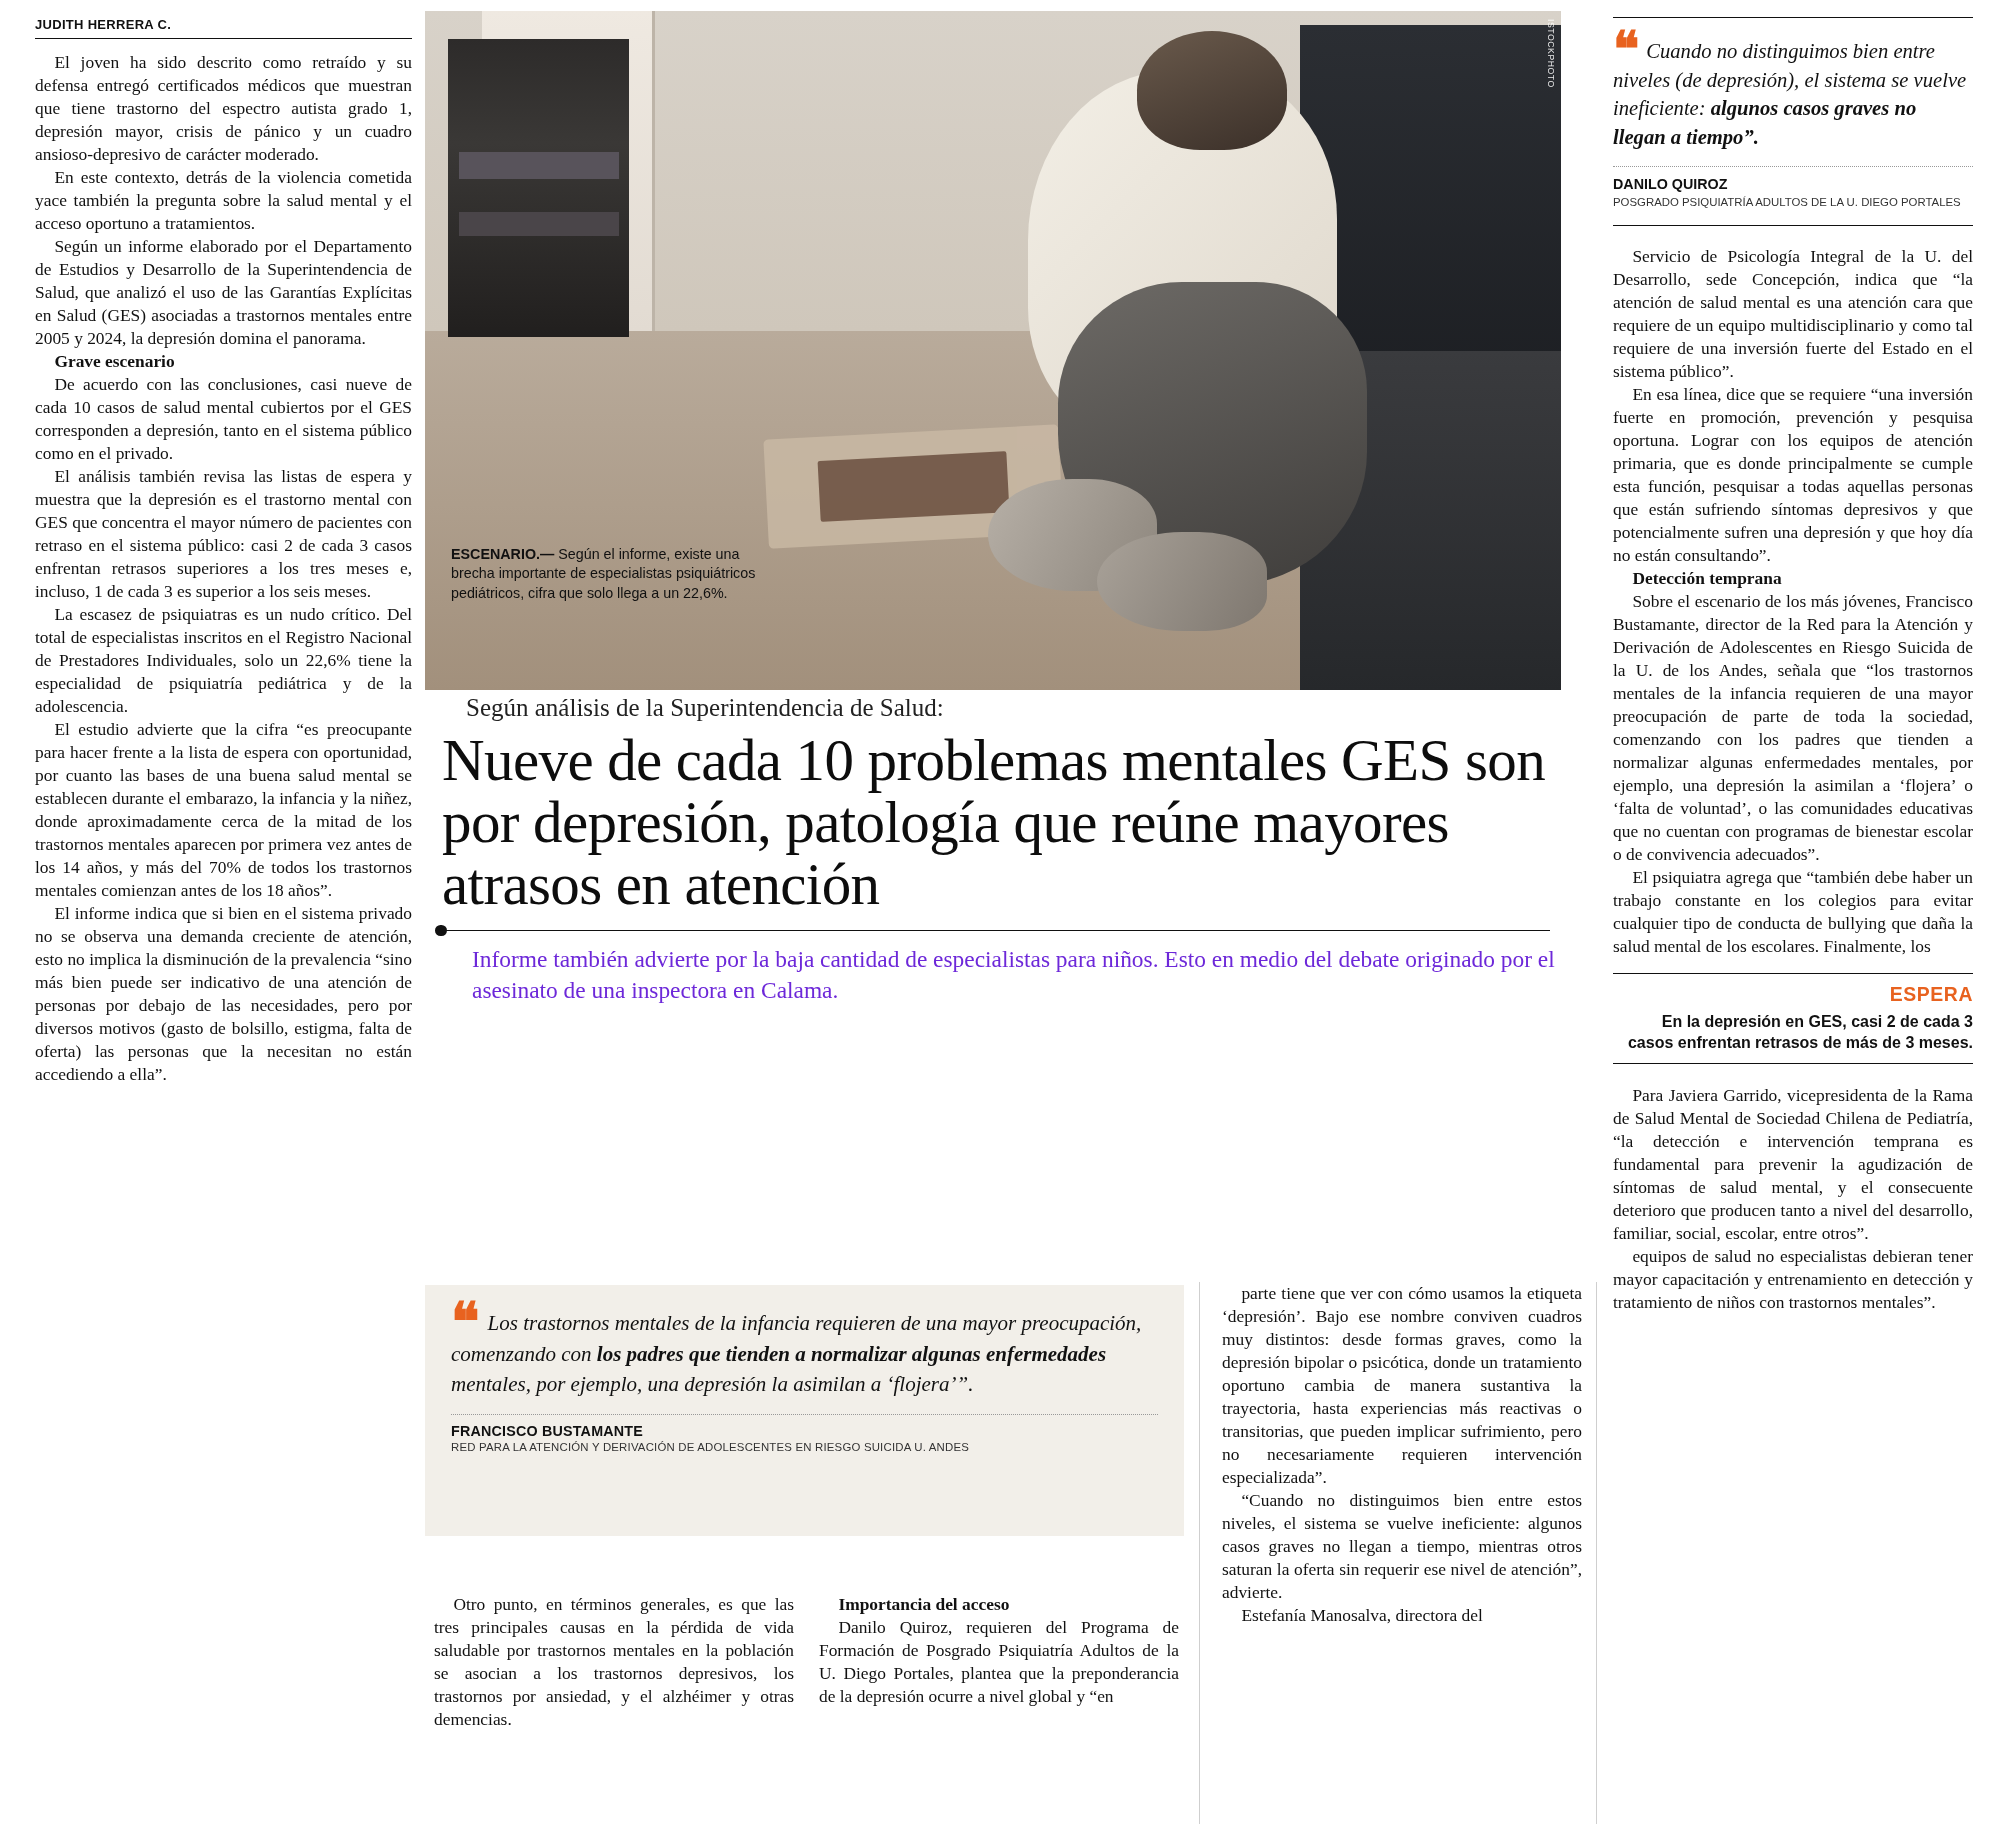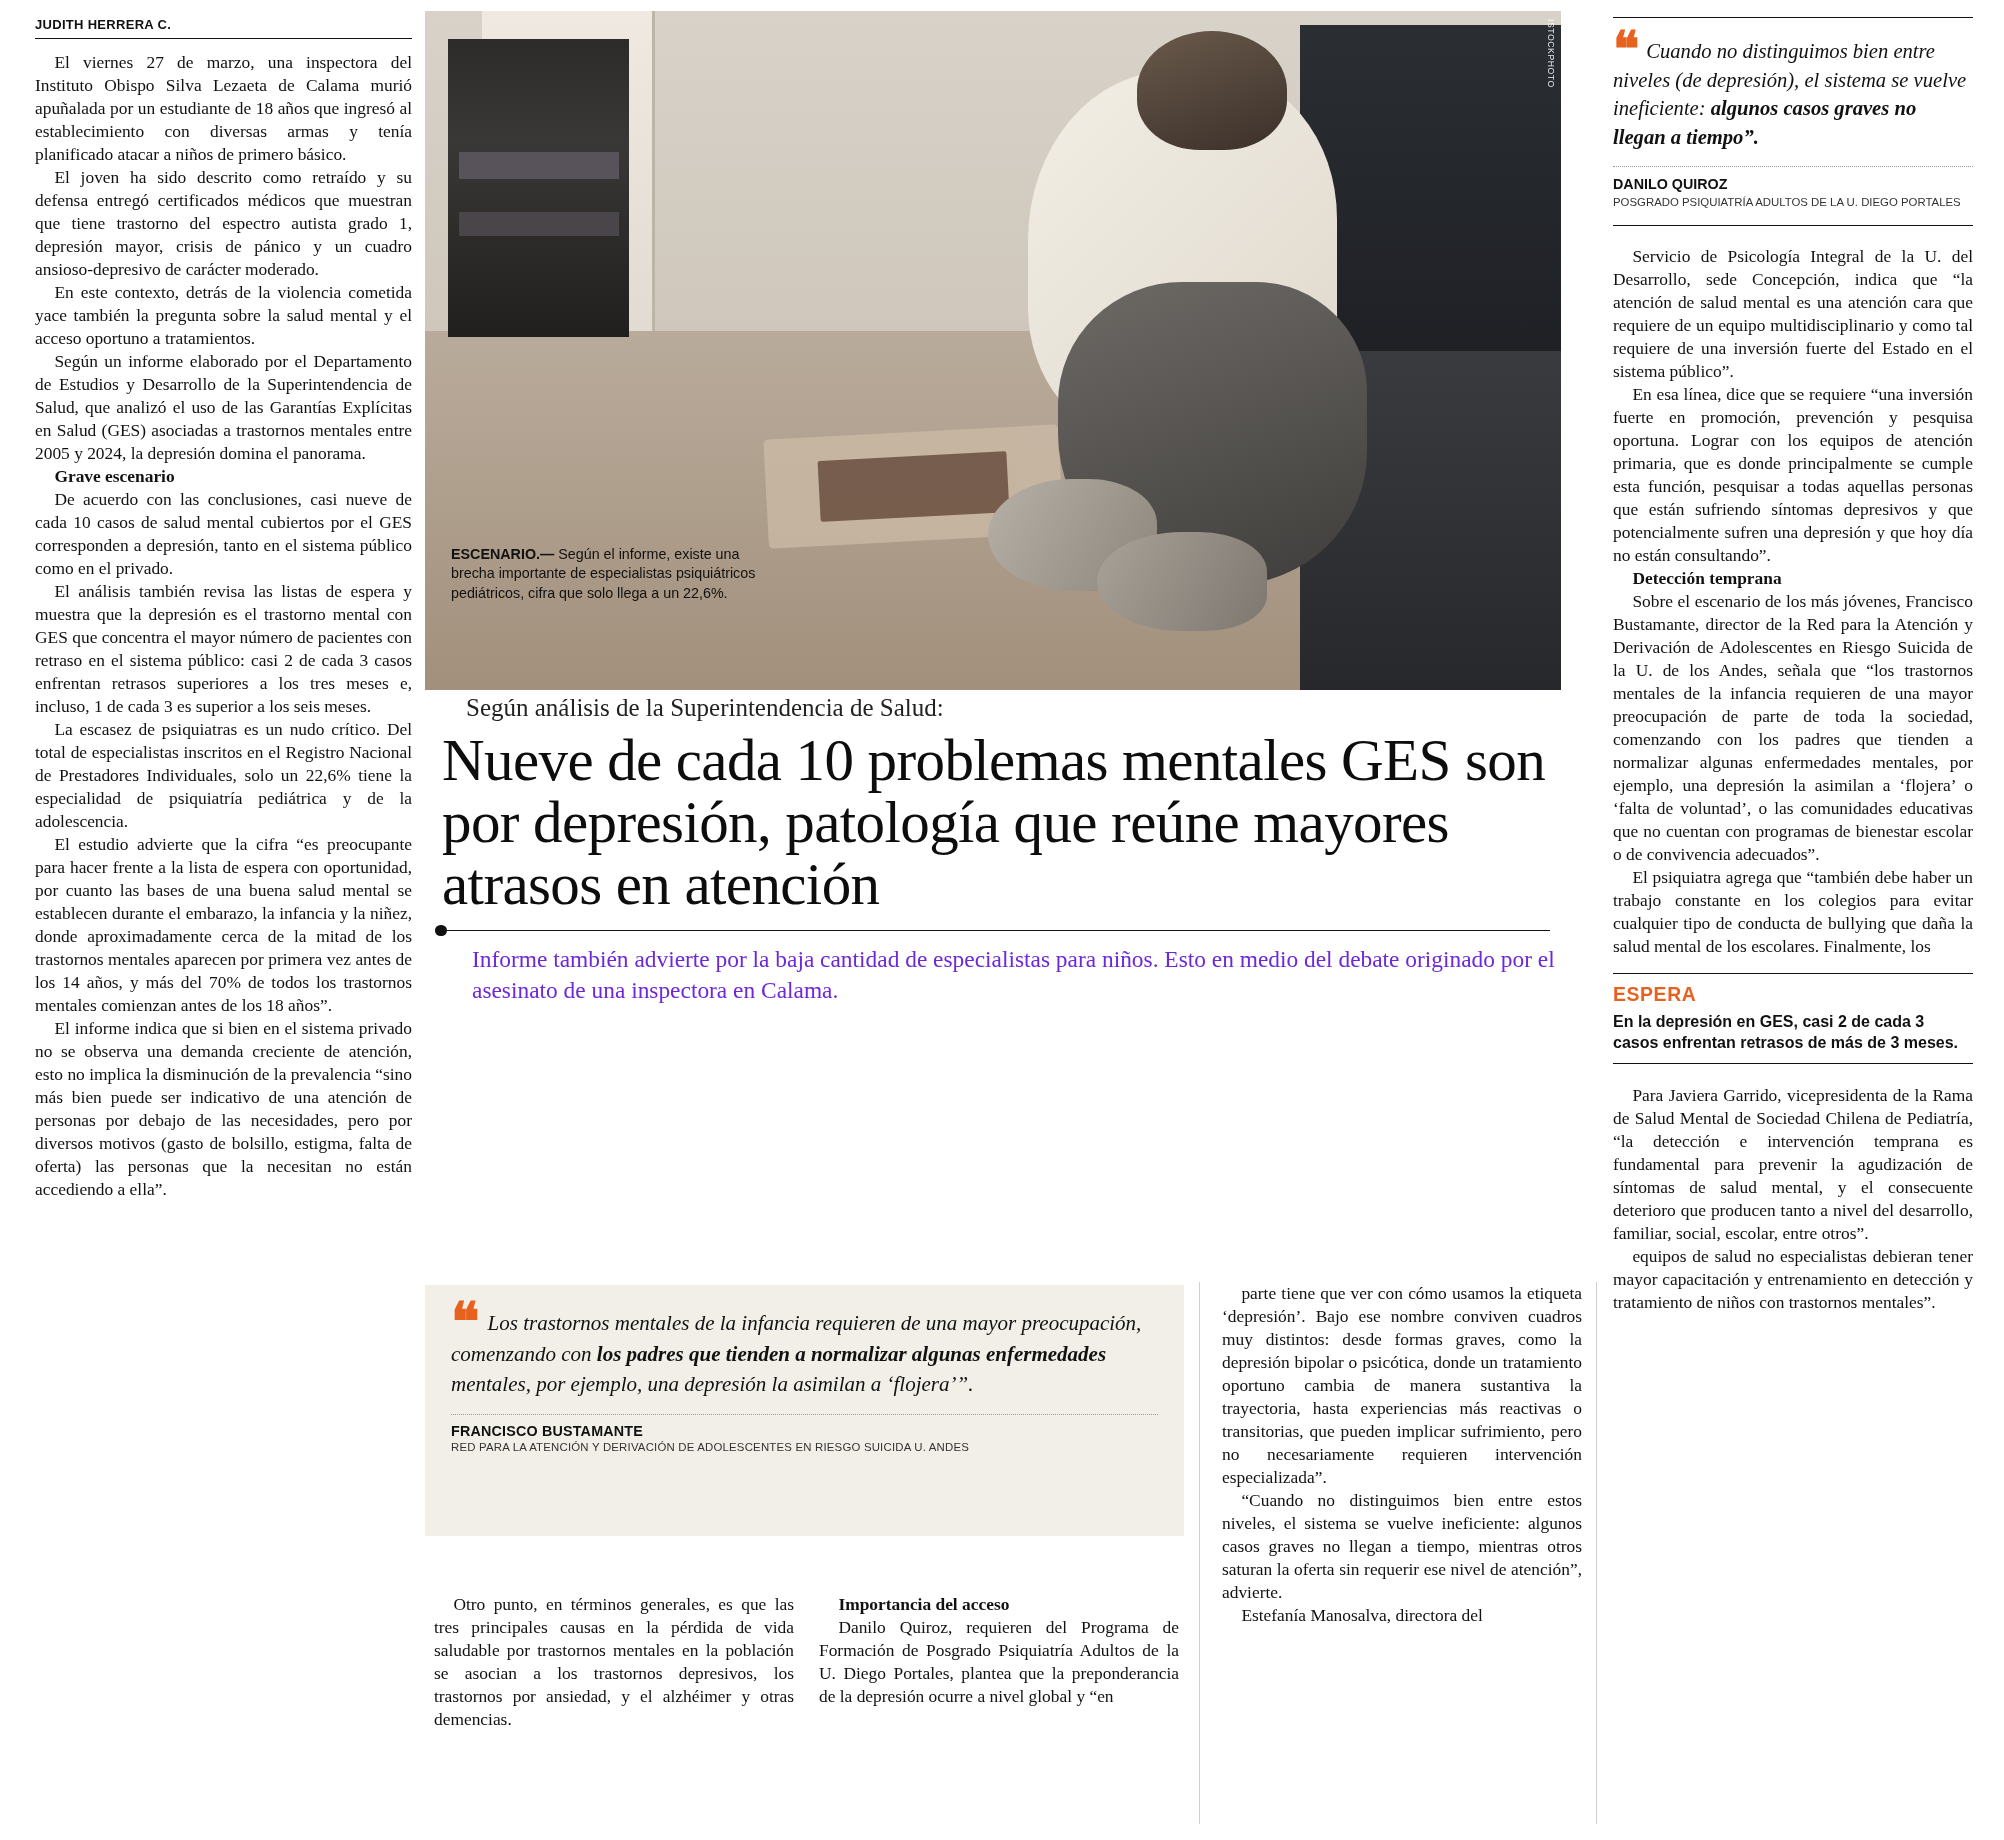--- a/index.html
+++ b/index.html
@@ -337,21 +337,21 @@
     color: #333;
     margin-top: 2.3px;
   }
   .col-right .body-text { margin-top: 19.4px; }
 
   .espera-box {
     margin: 15px 0 15px 0;
     border-top: 1.7px solid #111;
     border-bottom: 1.7px solid #111;
     padding: 9px 0 10.3px 0;
-    text-align: left;
+    text-align: right;
   }
   .espera-title {
     font-family: "Liberation Sans", sans-serif;
     font-weight: bold;
     font-size: 19.4px;
     color: #e8621f;
     letter-spacing: 0.6px;
     margin-bottom: 4.6px;
   }
   .espera-text {
@@ -370,21 +370,20 @@
   }
 </style>
 </head>
 <body>
 
 <div class="page">
 
   <div class="col-left">
     <div class="byline">JUDITH HERRERA C.</div>
     <div class="body-text">
-      <p class="first">El viernes 27 de marzo, una inspectora del Instituto Obispo Silva Lezaeta de Calama murió apuñalada por un estudiante de 18 años que ingresó al establecimiento con diversas armas y tenía planificado atacar a niños de primero básico.</p>
       <p>El joven ha sido descrito como retraído y su defensa entregó certificados médicos que muestran que tiene trastorno del espectro autista grado 1, depresión mayor, crisis de pánico y un cuadro ansioso-depresivo de carácter moderado.</p>
       <p>En este contexto, detrás de la violencia cometida yace también la pregunta sobre la salud mental y el acceso oportuno a tratamientos.</p>
       <p>Según un informe elaborado por el Departamento de Estudios y Desarrollo de la Superintendencia de Salud, que analizó el uso de las Garantías Explícitas en Salud (GES) asociadas a trastornos mentales entre 2005 y 2024, la depresión domina el panorama.</p>
       <p class="subhead">Grave escenario</p>
       <p>De acuerdo con las conclusiones, casi nueve de cada 10 casos de salud mental cubiertos por el GES corresponden a depresión, tanto en el sistema público como en el privado.</p>
       <p>El análisis también revisa las listas de espera y muestra que la depresión es el trastorno mental con GES que concentra el mayor número de pacientes con retraso en el sistema público: casi 2 de cada 3 casos enfrentan retrasos superiores a los tres meses e, incluso, 1 de cada 3 es superior a los seis meses.</p>
       <p>La escasez de psiquiatras es un nudo crítico. Del total de especialistas inscritos en el Registro Nacional de Prestadores Individuales, solo un 22,6% tiene la especialidad de psiquiatría pediátrica y de la adolescencia.</p>
       <p>El estudio advierte que la cifra “es preocupante para hacer frente a la lista de espera con oportunidad, por cuanto las bases de una buena salud mental se establecen durante el embarazo, la infancia y la niñez, donde aproximadamente cerca de la mitad de los trastornos mentales aparecen por primera vez antes de los 14 años, y más del 70% de todos los trastornos mentales comienzan antes de los 18 años”.</p>
       <p>El informe indica que si bien en el sistema privado no se observa una demanda creciente de atención, esto no implica la disminución de la prevalencia “sino más bien puede ser indicativo de una atención de personas por debajo de las necesidades, pero por diversos motivos (gasto de bolsillo, estigma, falta de oferta) las personas que la necesitan no están accediendo a ella”.</p>
     </div>

